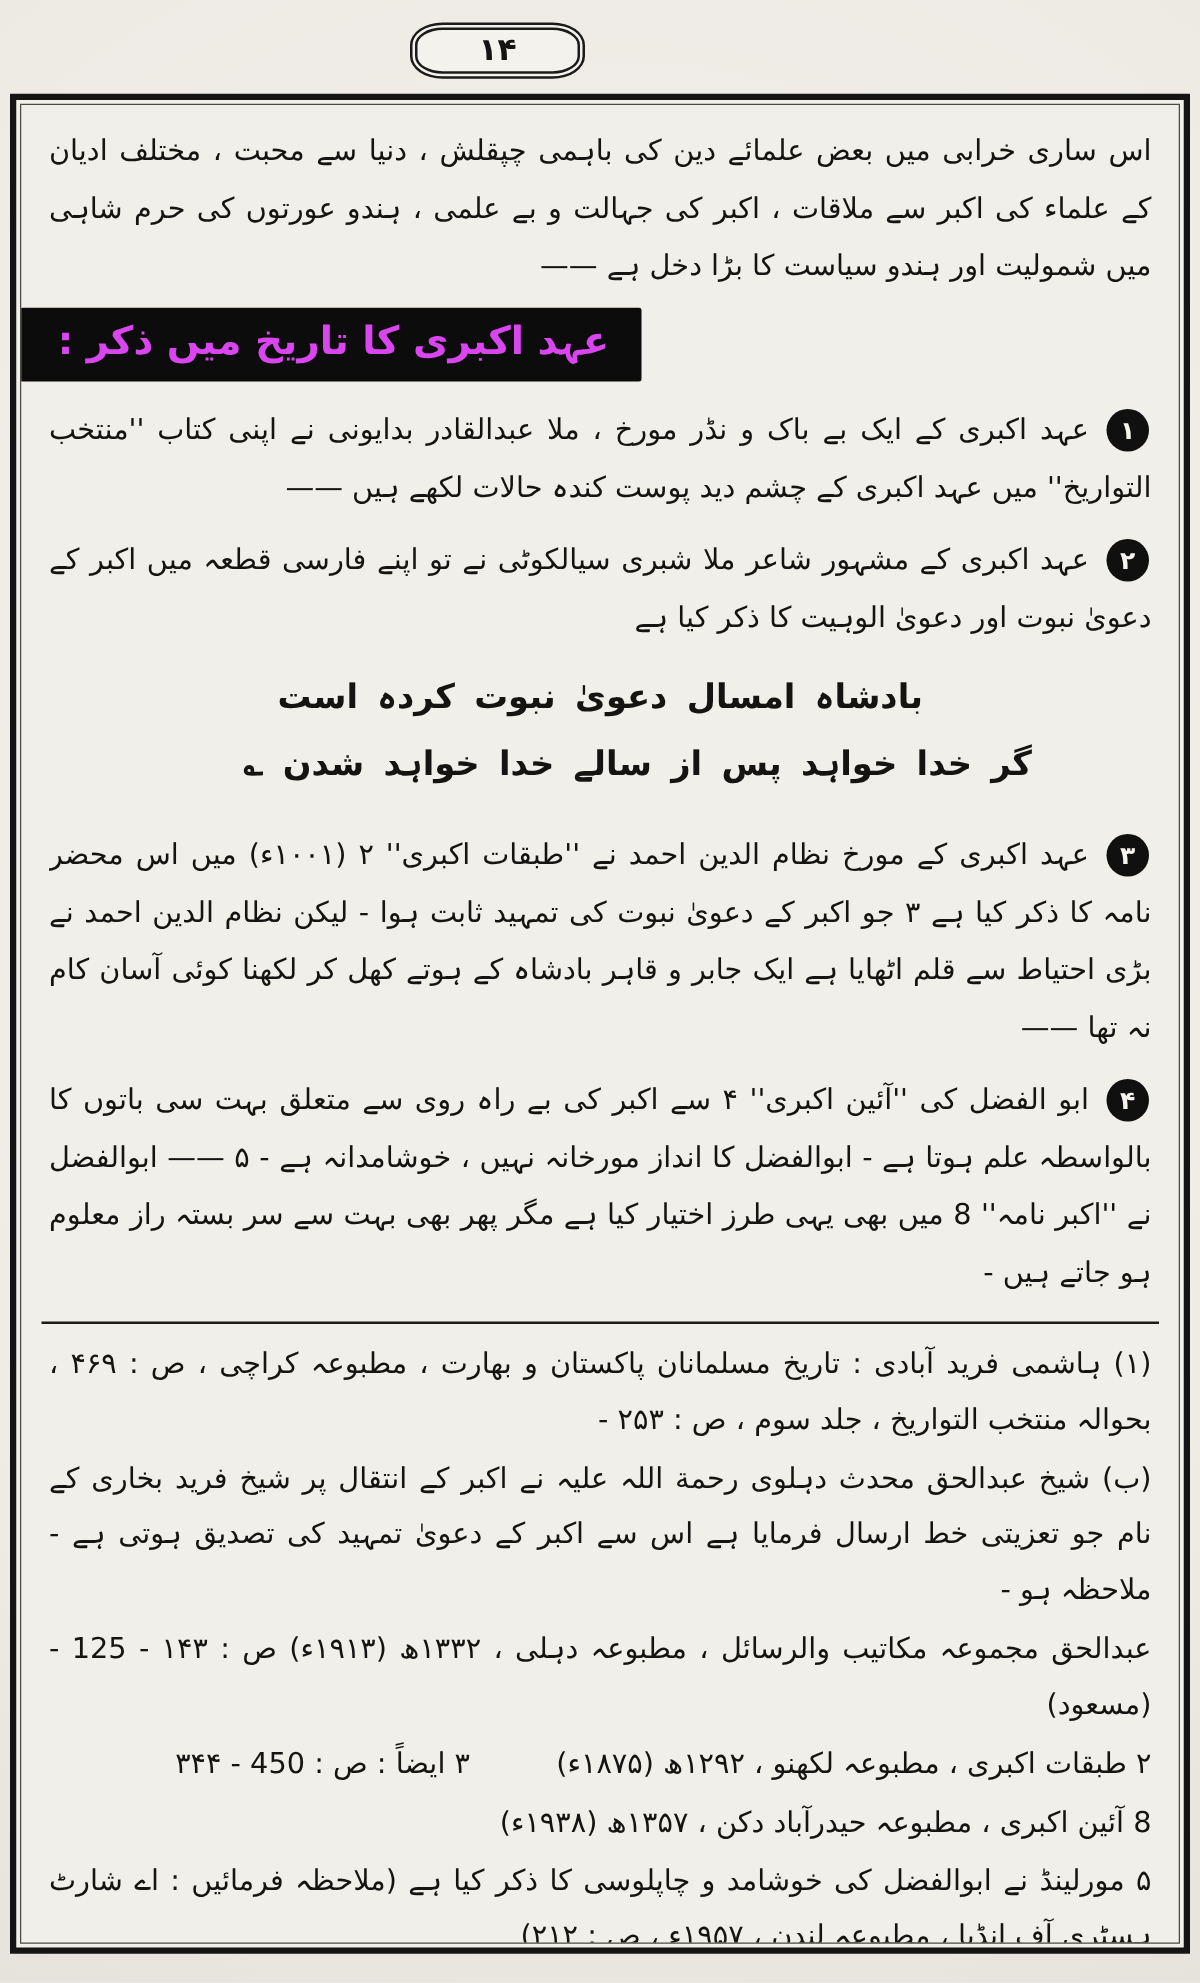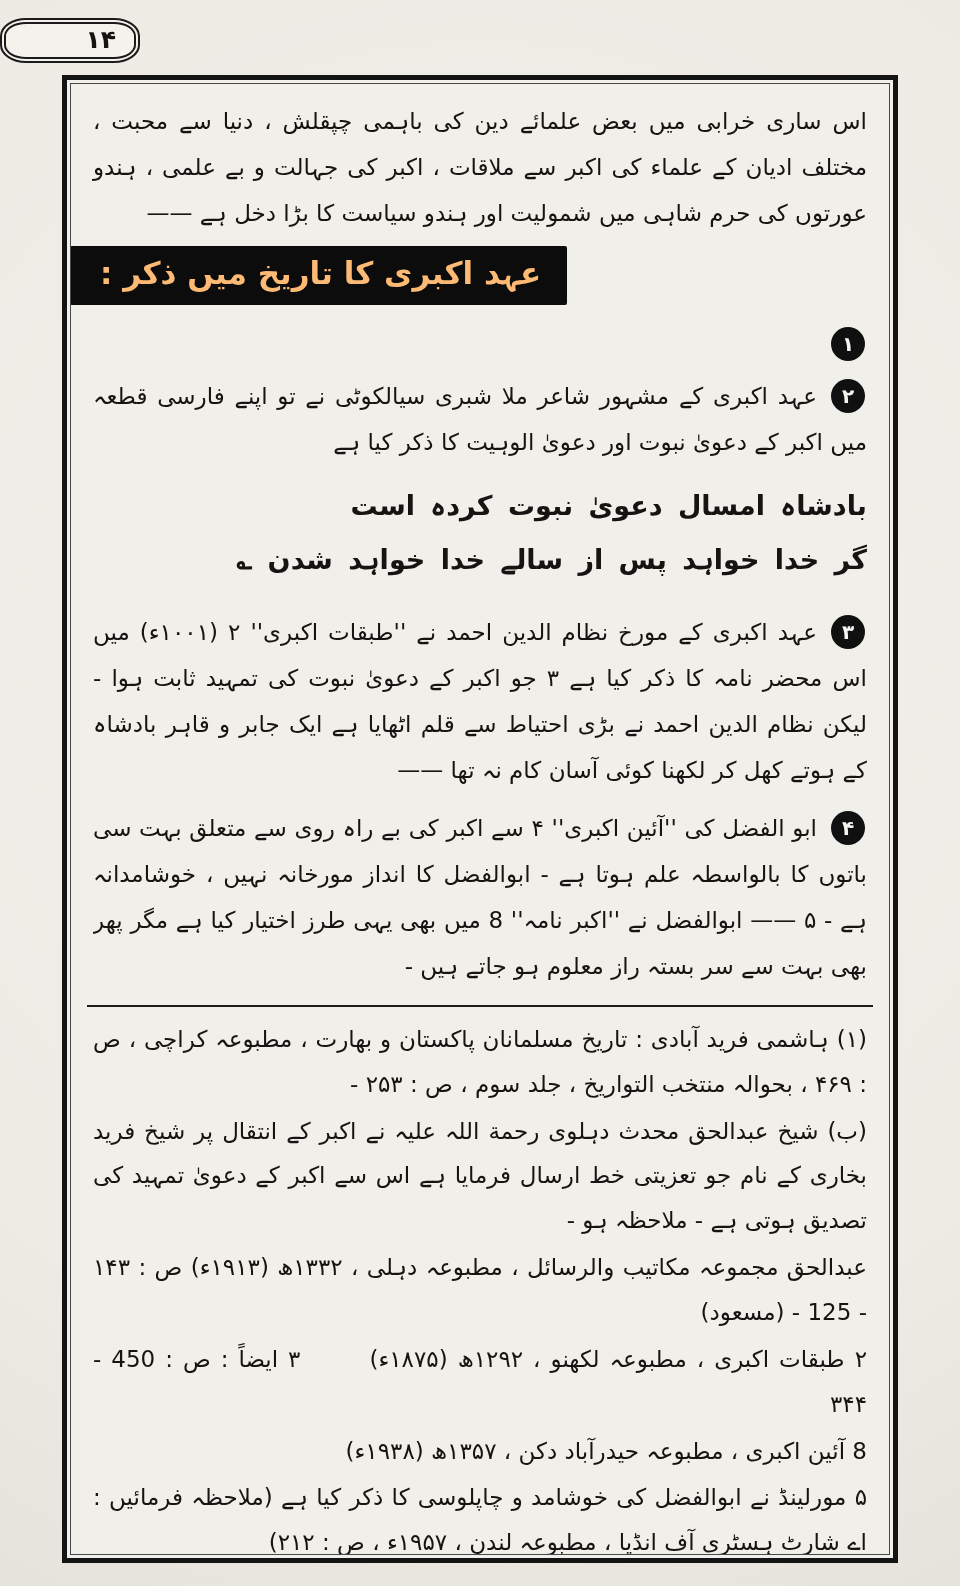--- a/index.html
+++ b/index.html
@@ -11,39 +11,39 @@
     overflow:hidden;
   }
   .scan{
     width:960px;height:1586px;
     box-sizing:border-box;
     padding-top:18px;
     background:
       radial-gradient(circle at 50% 40%, #f2f0ea 0%, #edebe4 70%, #e5e3db 100%);
   }
   
-  .pn-wrap{width:796px;margin-bottom:12px;}
+  .pn-wrap{width:796px;text-align:center;margin-bottom:12px;}
   .pn-outer{
     display:inline-block;
     border:2px solid #1b1b1b;
     border-radius:26px/18px;
     padding:2px;
     background:#f4f2ec;
   }
   .pn-inner{
     border:2px solid #1b1b1b;
     border-radius:22px/14px;
     min-width:92px;
     padding:1px 18px 3px;
     font-size:25px;font-weight:bold;
     direction:rtl;
   }
   
   .frame{
-    width:836px;height:1488px;
+    width:944px;height:1488px;
     margin:0 auto;
     box-sizing:border-box;
     border:5px solid #141414;
     padding:3px;
     background:#f1efe9;
     overflow:hidden;
   }
   .frame-inner{
     box-sizing:border-box;
     width:100%;height:100%;
@@ -56,21 +56,21 @@
   .intro{
     font-size:23px;
     line-height:2.0;
     text-align:justify;
     margin-bottom:10px;
   }
   .heading-row{text-align:left;margin:10px 0 16px;}
   .heading{
     display:inline-block;
     background:#0c0c0c;
-    color:#fdba74;
+    color:#d946ef;
     font-weight:bold;
     font-size:31px;
     line-height:1.45;
     padding:5px 26px 9px 30px;
     margin-left:-23px; 
     border-radius:2px;
   }
   .item{
     font-size:23px;
     line-height:2.0;
@@ -83,20 +83,21 @@
     width:34px;height:34px;
     margin:6px 2px 0 14px;
     background:#101010;
     color:#f6f4ef;
     border-radius:50%;
     font-size:20px;font-weight:bold;
     line-height:34px;text-align:center;
     direction:rtl;
   }
   .couplet{
+    text-align:center;
     margin:14px 0 22px;
     font-size:27px;
     font-weight:600;
     line-height:2.0;
     word-spacing:6px;
   }
   .couplet-line.second{padding-left:60px;}
   .fn-divider{
     border-top:2px solid #1d1d1b;
     margin:16px -6px 10px;
@@ -123,20 +124,21 @@
     <div class="frame-inner">
 
       <p class="intro">اس ساری خرابی میں بعض علمائے دین کی باہمی چپقلش ، دنیا سے محبت ، مختلف ادیان کے علماء کی اکبر سے ملاقات ، اکبر کی جہالت و بے علمی ، ہندو عورتوں کی حرم شاہی میں شمولیت اور ہندو سیاست کا بڑا دخل ہے ——</p>
 
       <div class="heading-row">
         <span class="heading">عہد اکبری کا تاریخ میں ذکر :</span>
       </div>
 
       <div class="item">
         <span class="badge">۱</span>
+        <span>عہد اکبری کے ایک بے باک و نڈر مورخ ، ملا عبدالقادر بدایونی نے اپنی کتاب ''منتخب التواریخ'' میں عہد اکبری کے چشم دید پوست کندہ حالات لکھے ہیں ——</span>
       </div>
 
       <div class="item">
         <span class="badge">۲</span>
         <span>عہد اکبری کے مشہور شاعر ملا شبری سیالکوٹی نے تو اپنے فارسی قطعہ میں اکبر کے دعویٰ نبوت اور دعویٰ الوہیت کا ذکر کیا ہے</span>
       </div>
 
       <div class="couplet">
         <div class="couplet-line">بادشاہ امسال دعویٰ نبوت کردہ است</div>
         <div class="couplet-line second">گر خدا خواہد پس از سالے خدا خواہد شدن ؎</div>

